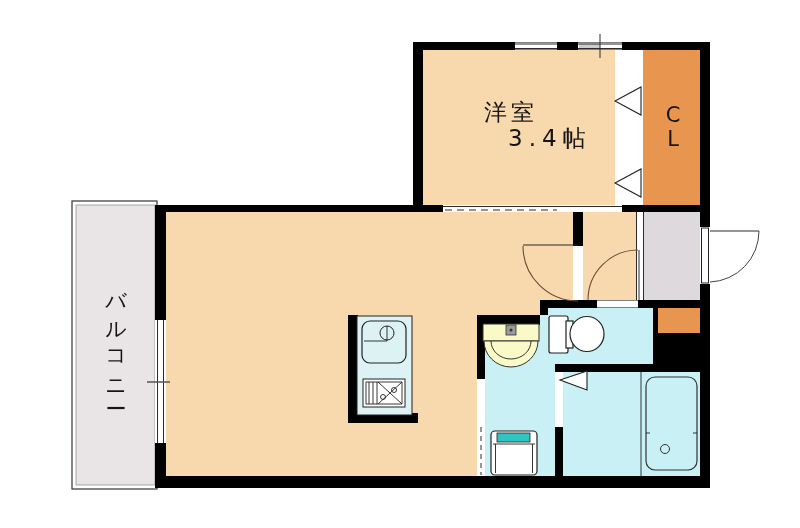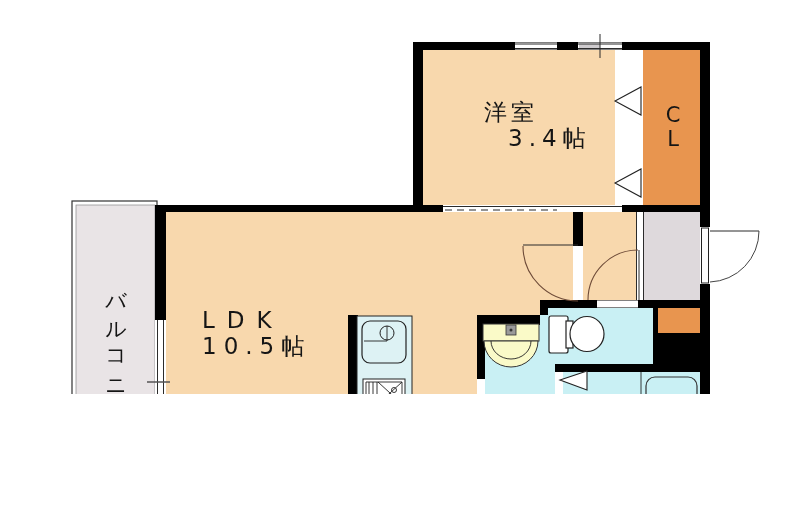--- a/index.html
+++ b/index.html
@@ -11,21 +11,21 @@
     --water-cyan:#c9f0f4;
     --kitchen-cyan:#ddf2f4;
     --basin-yellow:#fafac8;
     --washer-teal:#2fc5c1;
     --door-arc:#6e4b38;
     --line:#2b2b2b;
     --text:#151515;
   }
   html,body{margin:0;padding:0;background:#ffffff;}
   .stage{
-    position:relative;width:800px;height:394px;background:#fff;overflow:hidden;
+    position:relative;width:800px;height:528px;background:#fff;overflow:hidden;
     font-family:"DejaVu Sans","Liberation Sans",sans-serif;color:var(--text);
   }
   .stage svg{position:absolute;left:0;top:0;}
   .wall{fill:var(--wall);}
   .peach{fill:var(--room-peach);}
   .orange{fill:var(--closet-orange);}
   .cyan{fill:var(--water-cyan);}
   .white{fill:#ffffff;}
   .hair{stroke:var(--line);stroke-width:1;fill:none;}
   .fix{stroke:#222;stroke-width:1.2;fill:#ffffff;}
@@ -157,22 +157,18 @@
       <circle cx="383" cy="397" r="2.5" fill="none" stroke="#222" stroke-width="0.9"></circle>
       <circle cx="394" cy="390" r="2.5" fill="none" stroke="#222" stroke-width="0.9"></circle>
     </g>
   </svg>
 
   <div class="label lbl-yoshitsu">
     <span class="line name">洋室</span>
     <span class="line size">3.4帖</span>
   </div>
 
-  <div class="label lbl-ldk">
-    <span class="line name">LDK</span>
-    <span class="line size">10.5帖</span>
-  </div>
 
   <div class="label lbl-cl">C
 L</div>
 
   <div class="label lbl-balcony">バルコニー</div>
 </div>
 
 </body></html>

